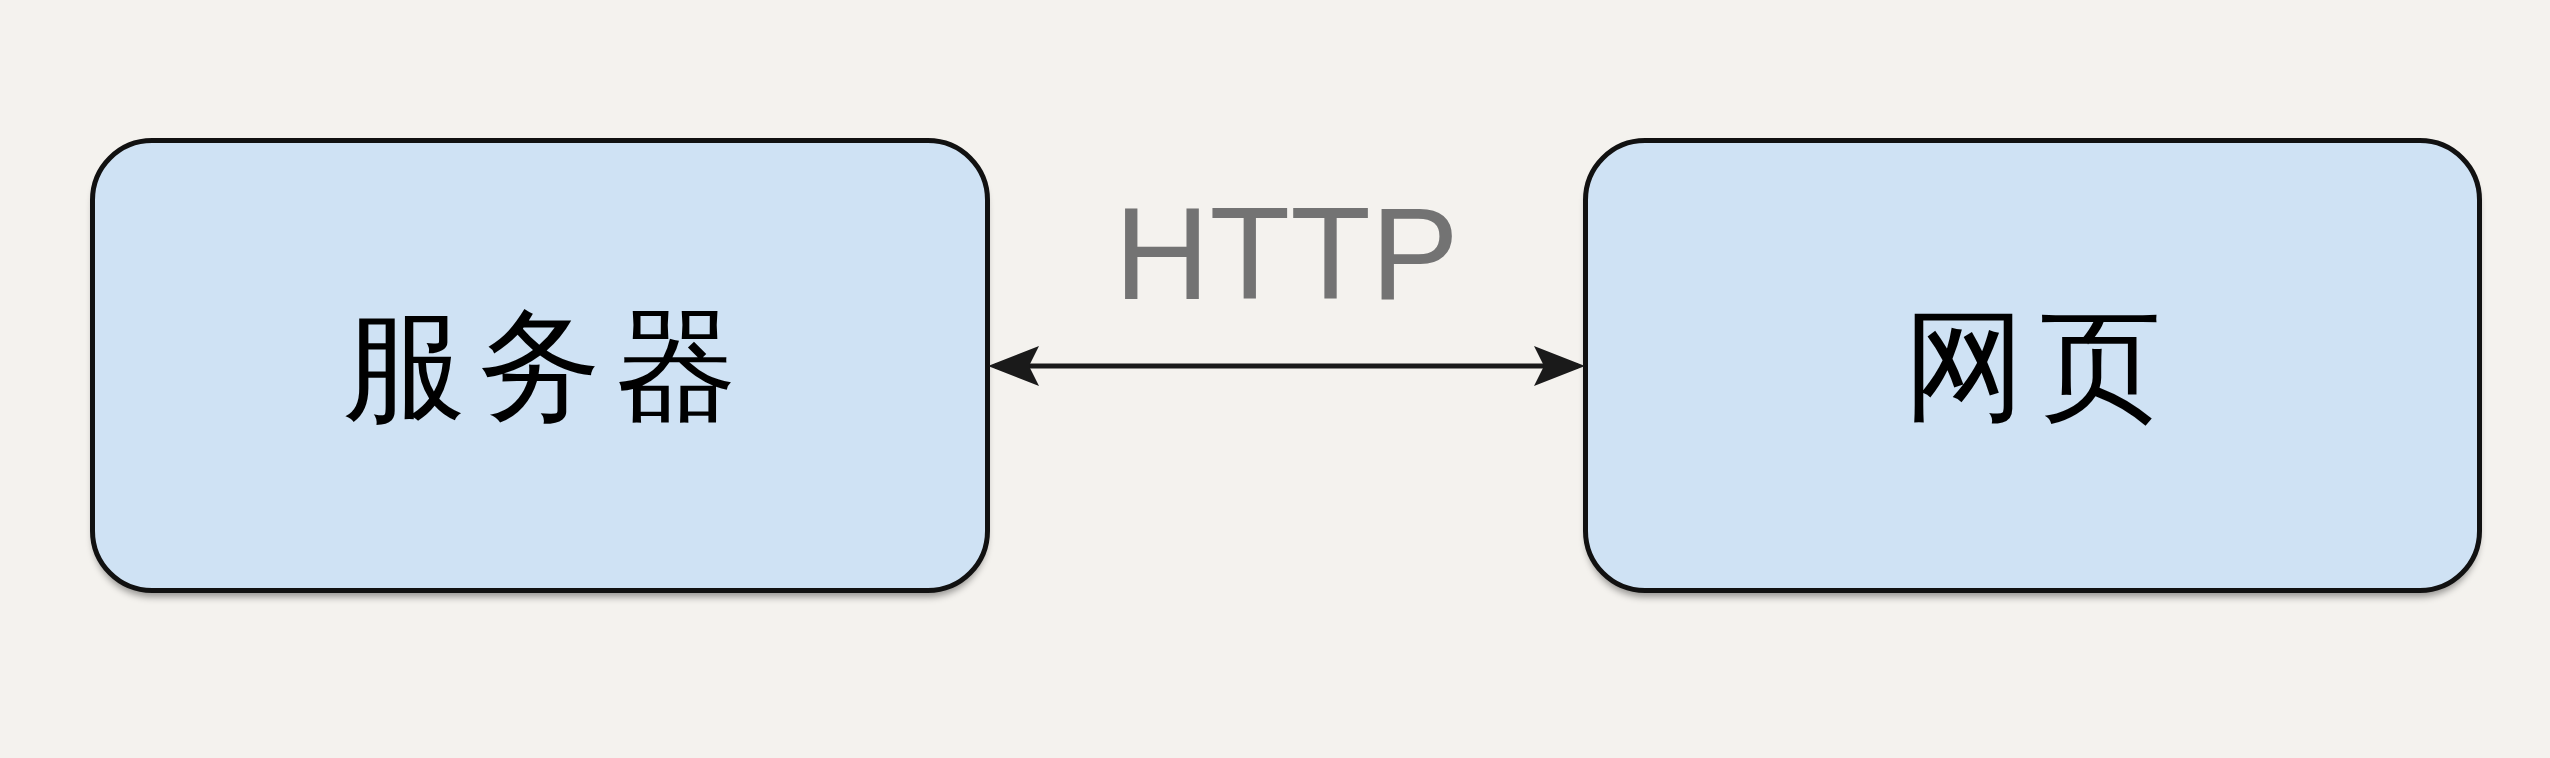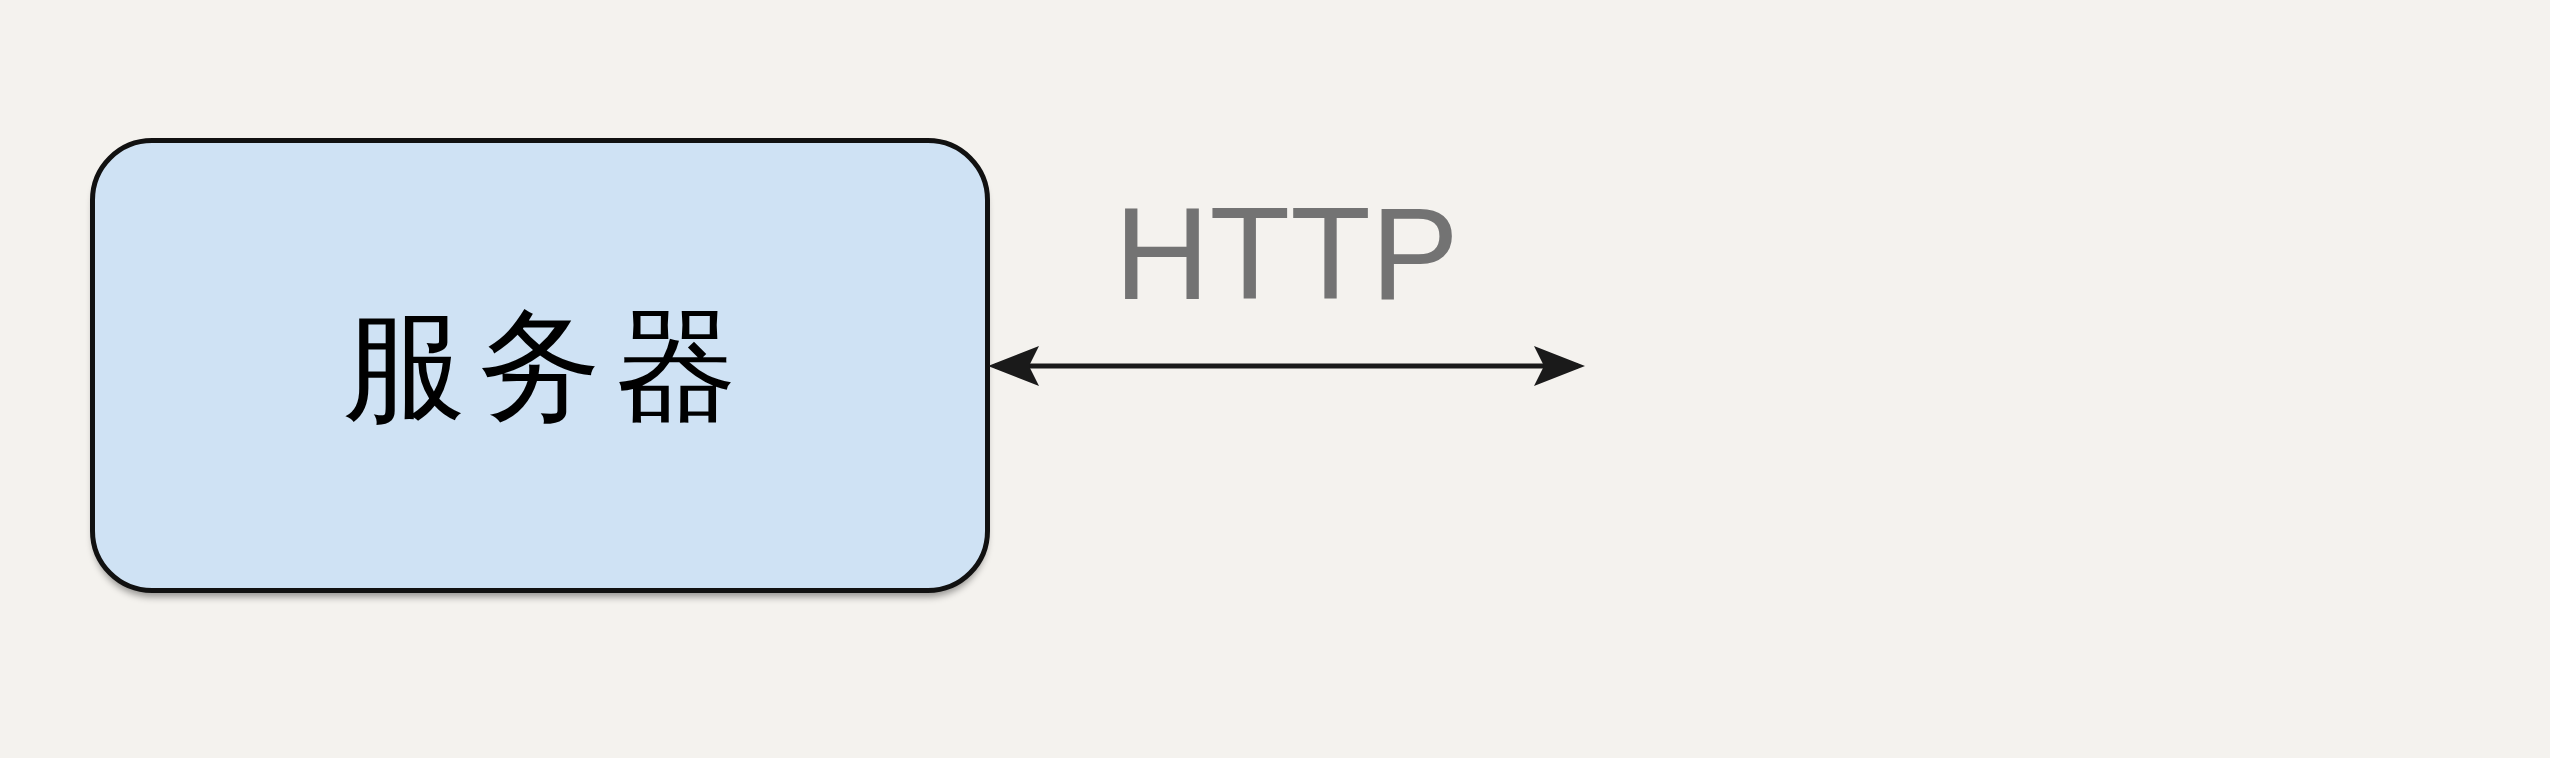--- a/index.html
+++ b/index.html
@@ -66,20 +66,23 @@
 </style>
 </head>
 <body>
 
 <div class="stage" style="background: rgb(244, 242, 238);">
 
   <div class="node node-server" style="background: rgb(207, 226, 244); border-color: rgb(17, 17, 17);">
     <span class="node-label">服务器</span>
   </div>
 
+  <div class="node node-webpage" style="background: rgb(207, 226, 244); border-color: rgb(17, 17, 17);">
+    <span class="node-label">网页</span>
+  </div>
 
   <div class="edge-label" style="color: #737373;">HTTP</div>
 
   <svg class="edge-arrow" viewBox="0 0 603 58" xmlns="http://www.w3.org/2000/svg">
     <line x1="10" y1="29" x2="593" y2="29" stroke-width="5" stroke="#1a1a1a"></line>
     <path d="M3,29 L54,9 L44,29 L54,49 Z" fill="#1a1a1a"></path>
     <path d="M600,29 L549,9 L559,29 L549,49 Z" fill="#1a1a1a"></path>
   </svg>
 
 </div>

